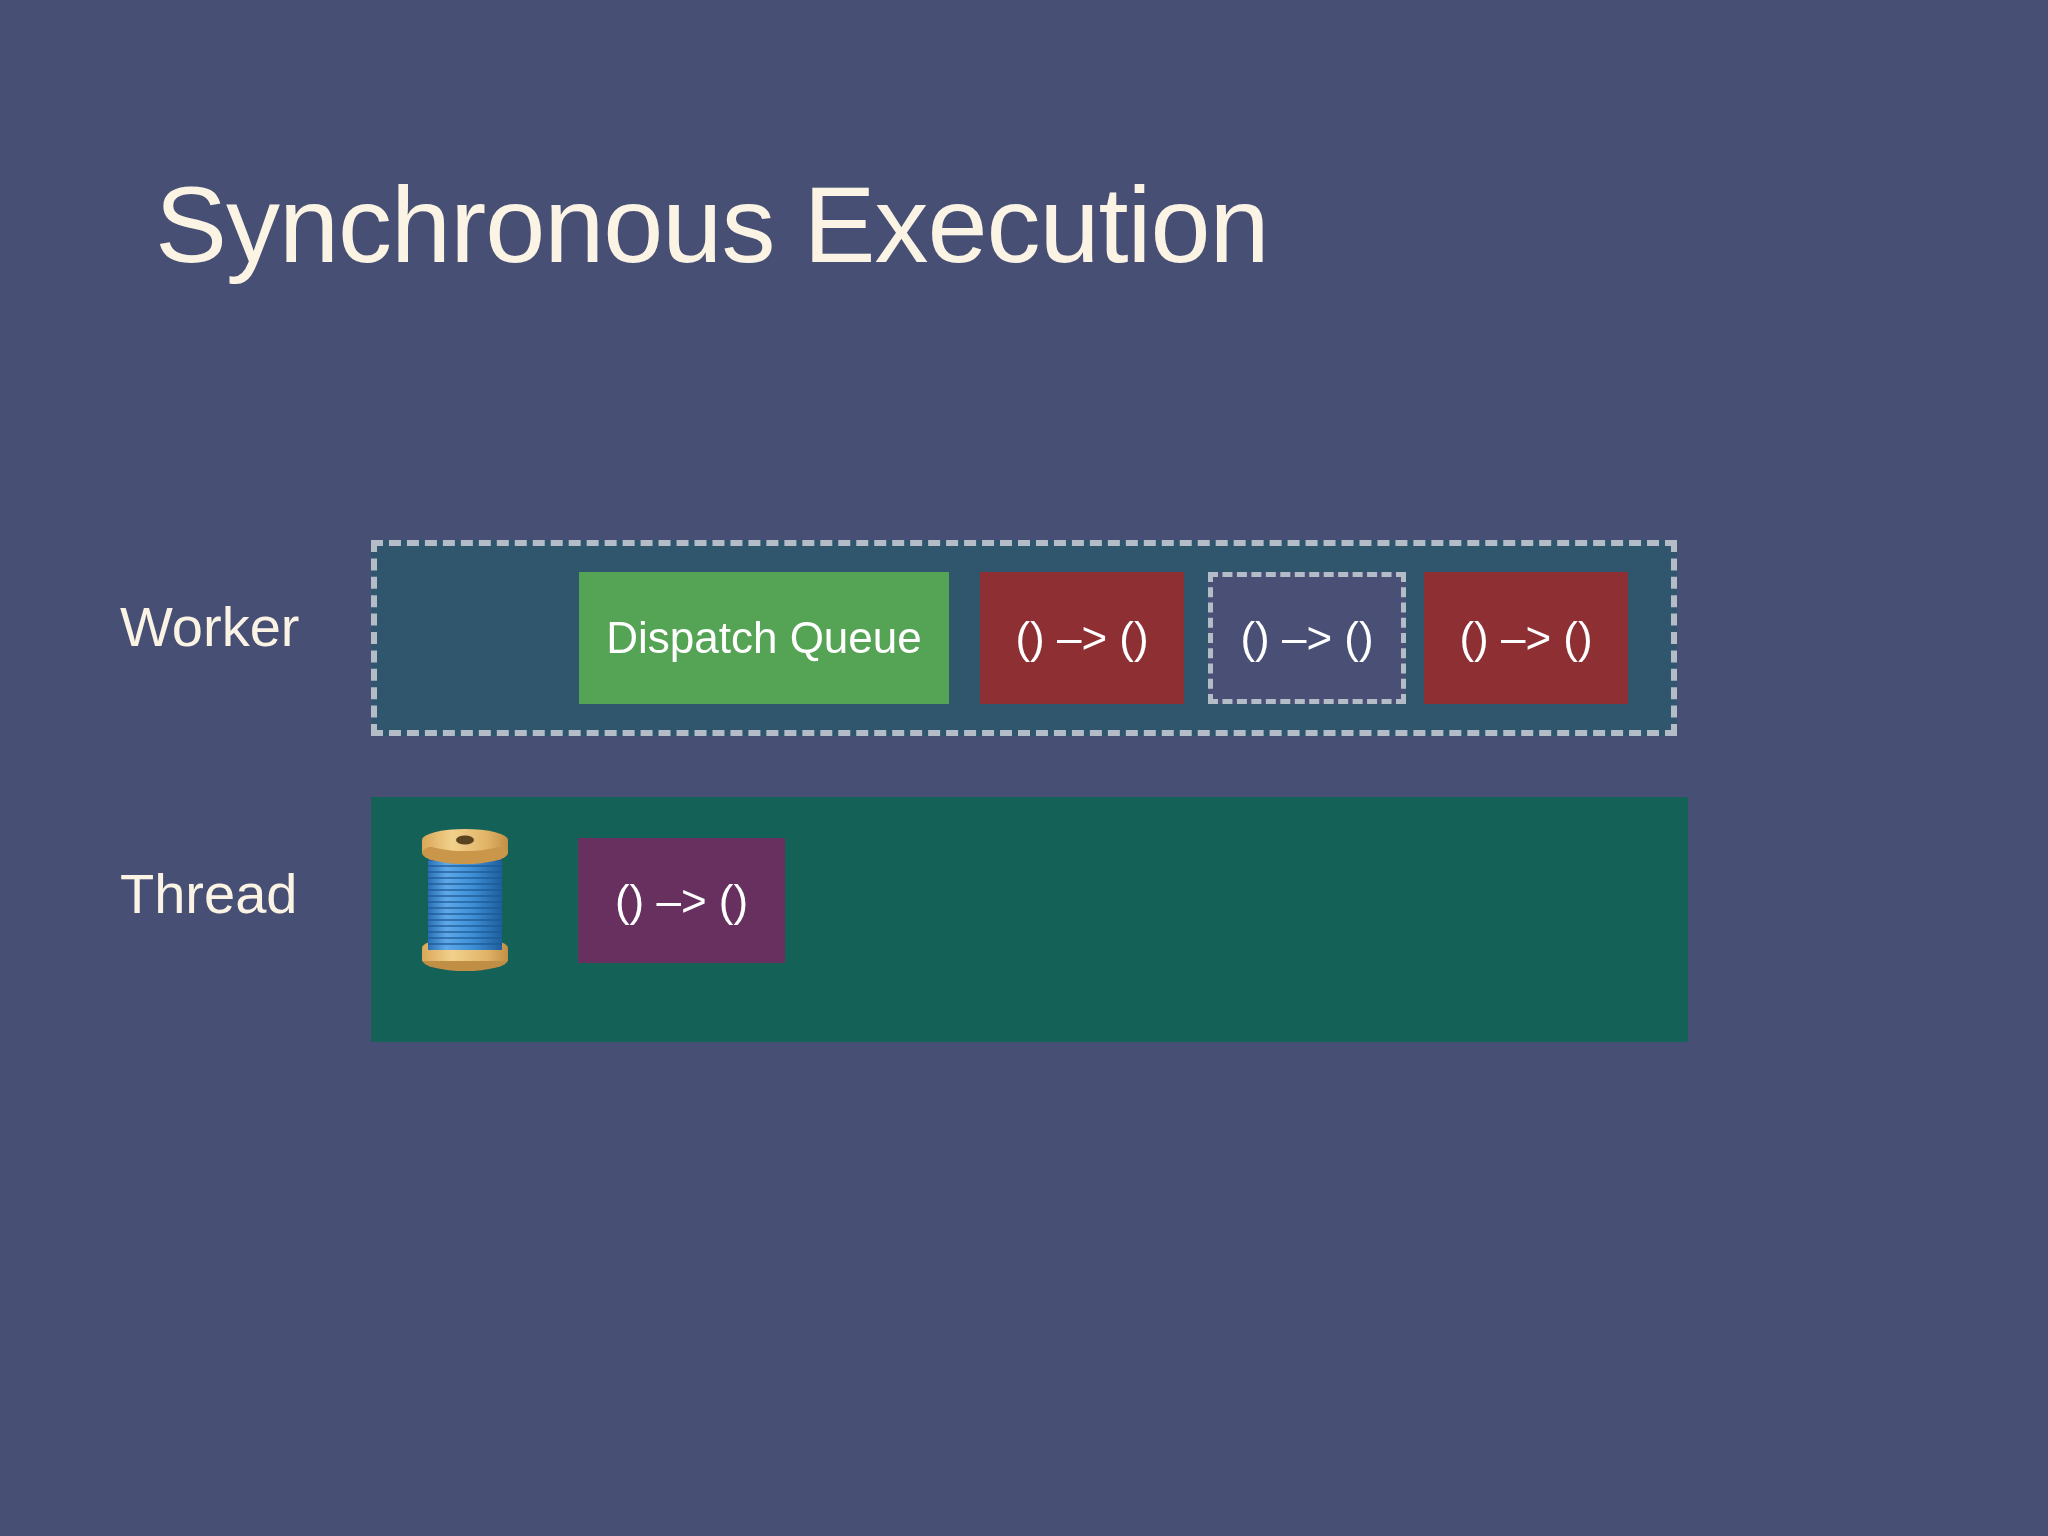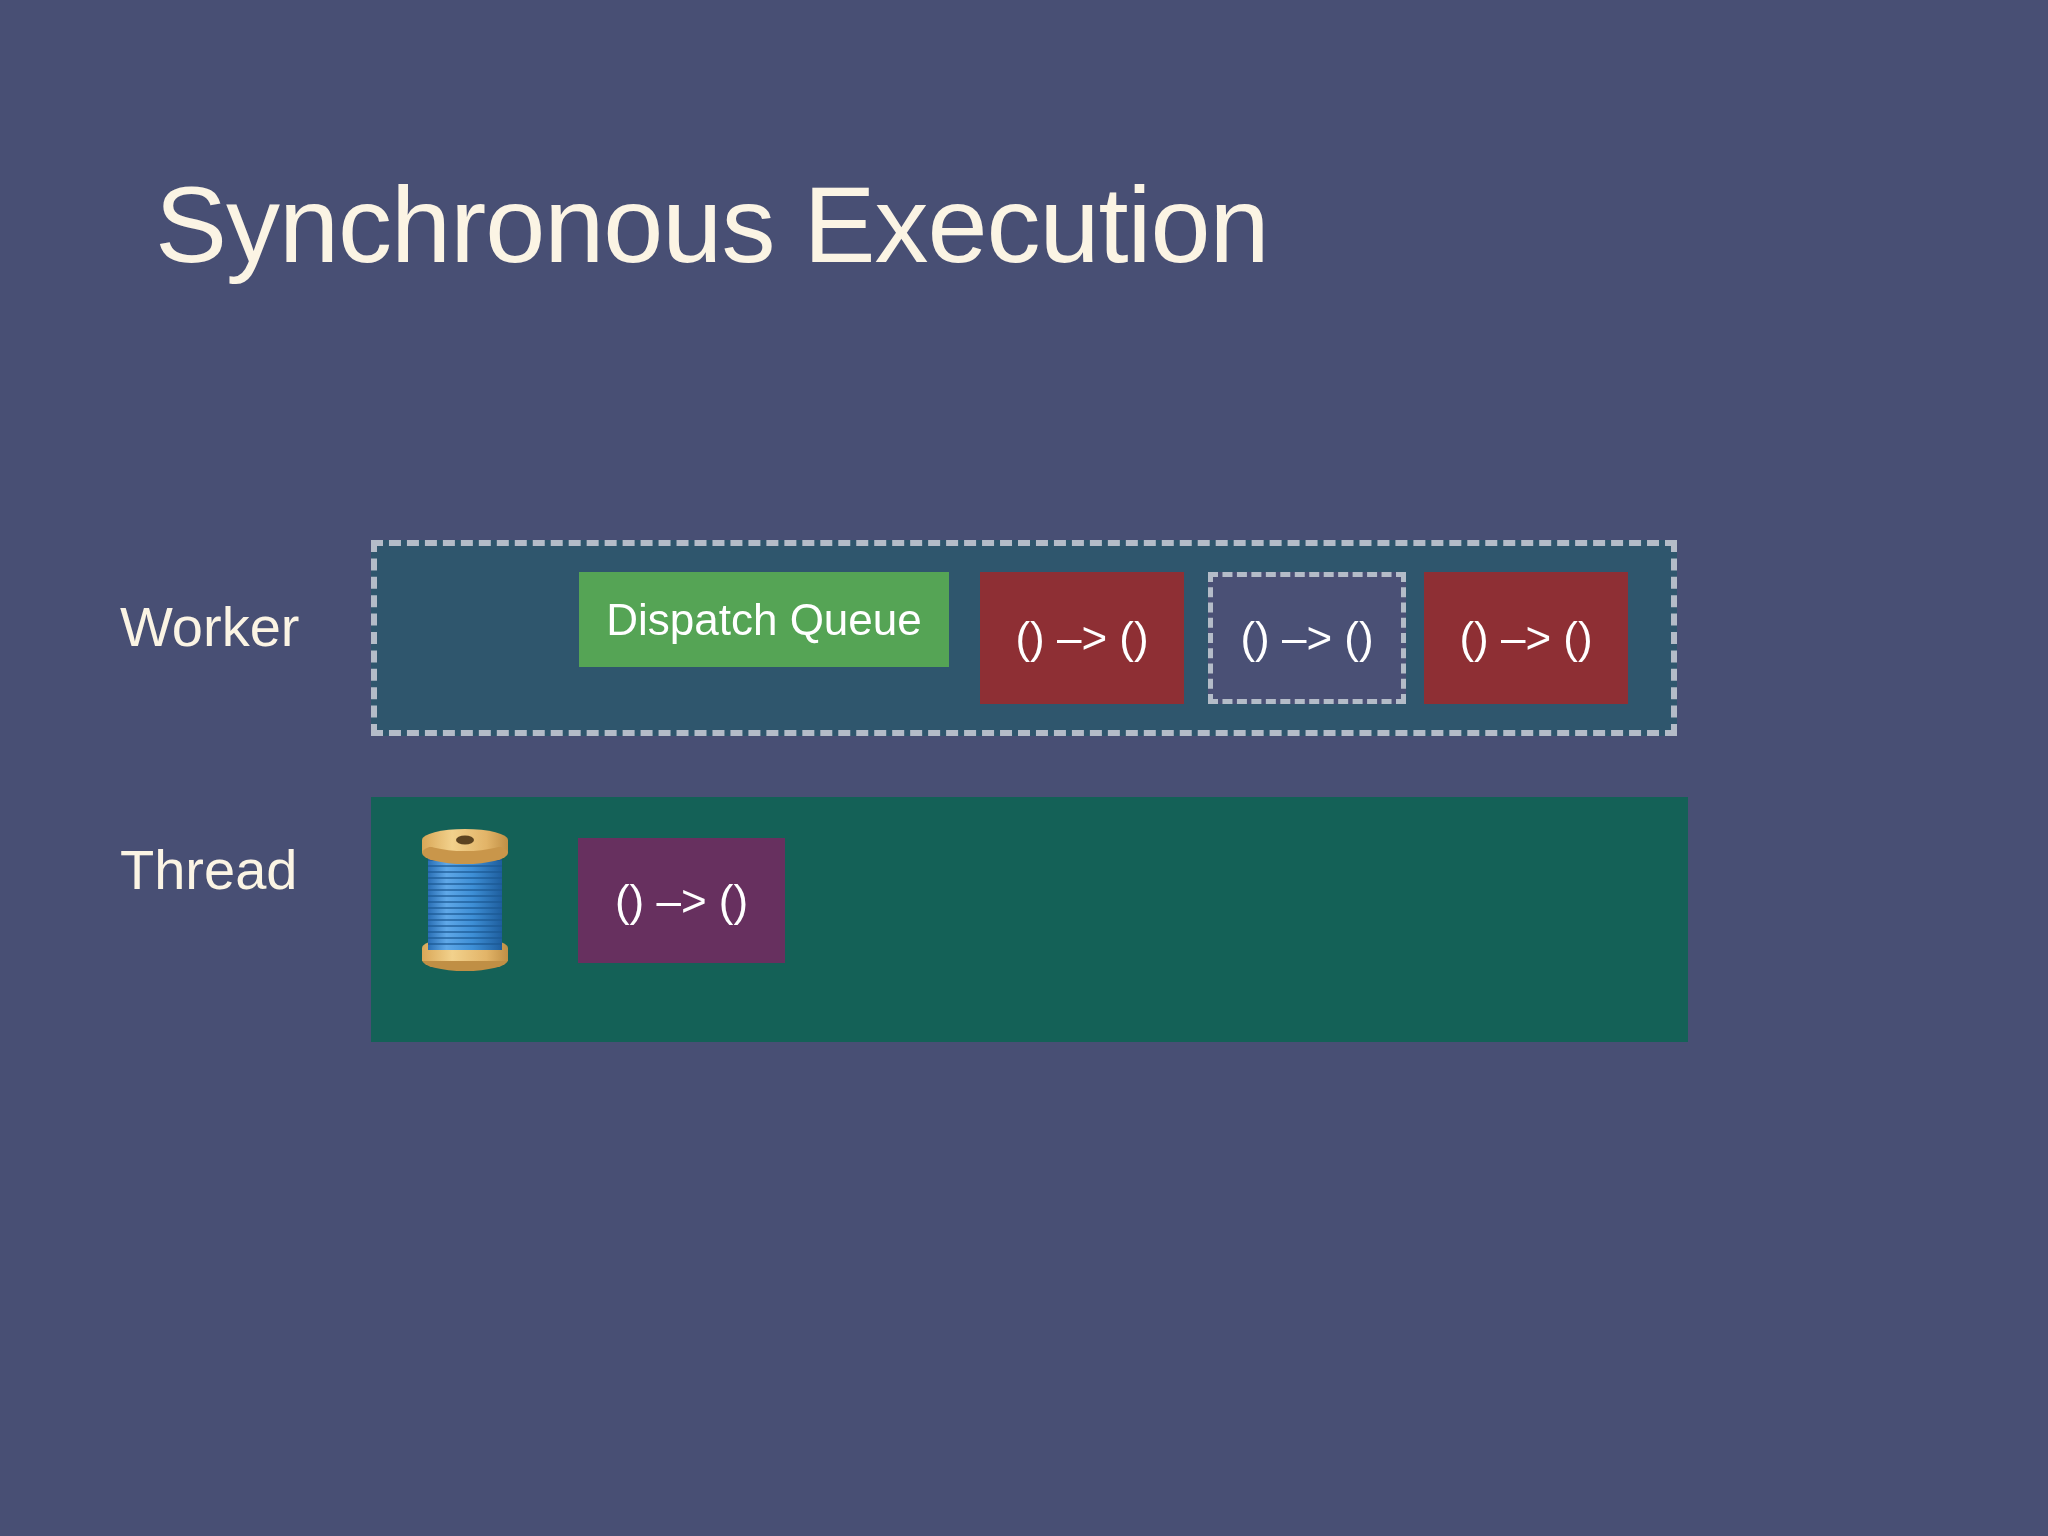--- a/index.html
+++ b/index.html
@@ -31,21 +31,21 @@
   
   .row-label {
     position: absolute;
     font-size: 56px;
     color: #FBF4E4;
     font-weight: 400;
     white-space: nowrap;
     line-height: 1;
   }
   #label-worker { left: 120px; top: 599px; }
-  #label-thread { left: 120px; top: 842px; }
+  #label-thread { left: 120px; top: 866px; }
 
   
   #worker-container {
     position: absolute;
     left: 371px;
     top: 540px;
     width: 1306px;
     height: 196px;
     box-sizing: border-box;
     background: #2F566D;
@@ -62,21 +62,21 @@
     justify-content: center;
     color: #FFFFFF;
     font-size: 44px;
     white-space: nowrap;
   }
 
   #dispatch-queue-block {
     left: 579px;
     top: 572px;
     width: 370px;
-    height: 95px;
+    height: 132px;
     background: #55A455;
     font-size: 44px;
     color: #FFFFFF;
   }
 
   .fn-block-red {
     background: #8E2F34;
   }
 
   #fn-block-1 {

